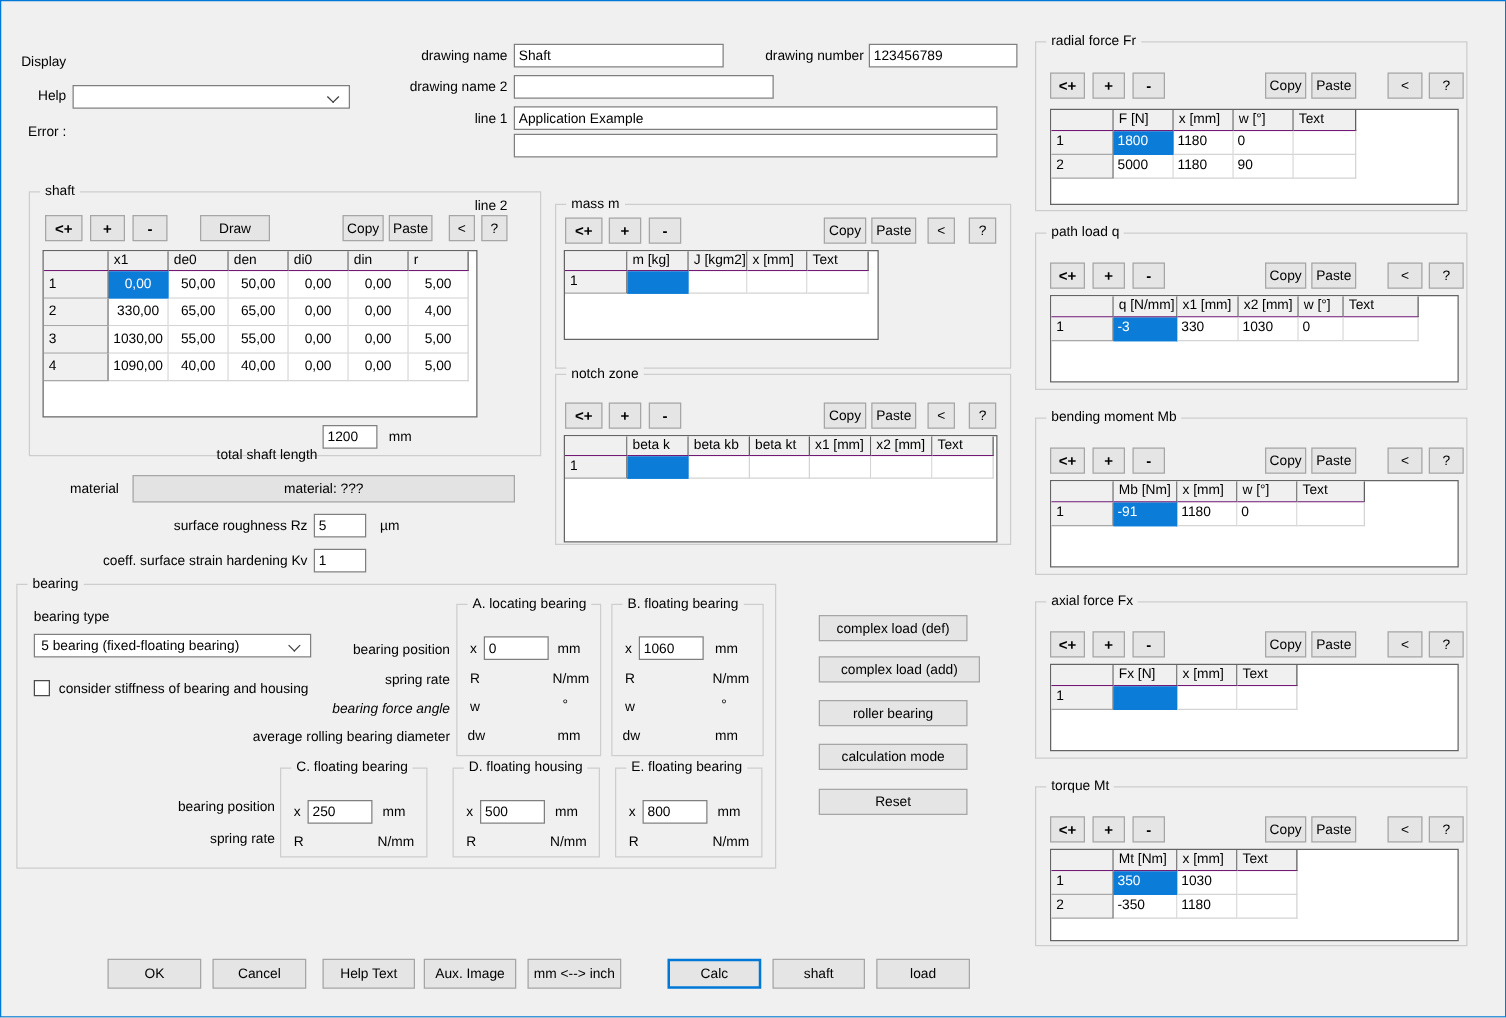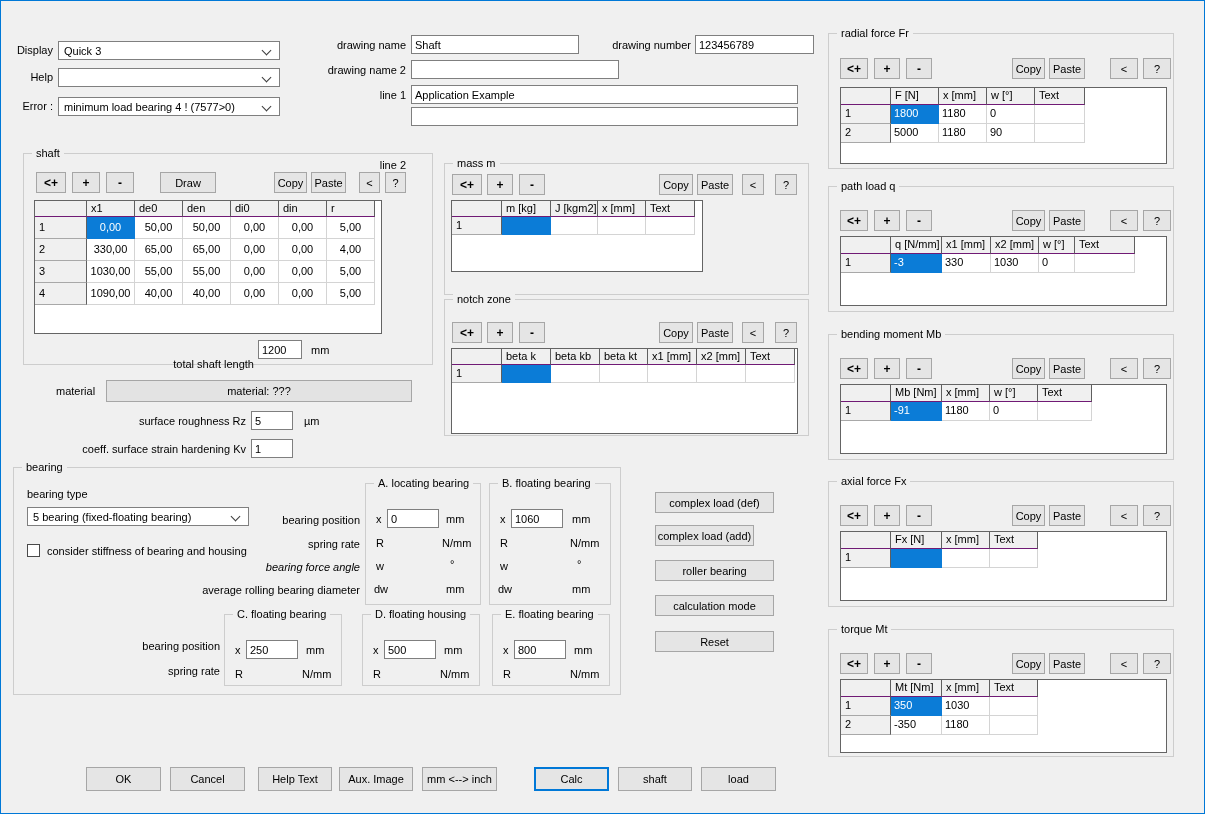--- a/index.html
+++ b/index.html
@@ -43,34 +43,26 @@
     padding:0 3px;vertical-align:top;font-size:11px;overflow:hidden;}
   .tcell.sel{background:#0b7cd7;color:#fff;border-right-color:#0b7cd7;border-bottom-color:#0b7cd7;}
 </style>
 </head>
 <body>
 
 <div class="window">
 
 
   <div class="lab rlab" style="left:6px;top:43px;width:46px;">Display</div>
-  <div class="combo" style="left:57px;top:40px;width:222px;height:19px;">
-    <span class="ct">Quick 3</span>
-    <span class="chev"></span>
-  </div>
   <div class="lab rlab" style="left:6px;top:70px;width:46px;">Help</div>
   <div class="combo" style="left:57px;top:67px;width:222px;height:19px;">
     <span class="ct"></span>
     <span class="chev"></span>
   </div>
   <div class="lab rlab" style="left:6px;top:99px;width:46px;">Error  :</div>
-  <div class="combo" style="left:57px;top:96px;width:222px;height:19px;">
-    <span class="ct">minimum load bearing 4 ! (7577&gt;0)</span>
-    <span class="chev"></span>
-  </div>
 
   <div class="lab rlab" style="left:300px;top:38px;width:105px;">drawing name</div>
   <input class="tx" style="left: 410px; top: 34px; width: 168px; height: 19px;" value="Shaft">
   <div class="lab rlab" style="left:590px;top:38px;width:100px;">drawing number</div>
   <input class="tx" style="left: 694px; top: 34px; width: 119px; height: 19px;" value="123456789">
   <div class="lab rlab" style="left:295px;top:63px;width:110px;">drawing name 2</div>
   <input class="tx" style="left: 410px; top: 59px; width: 208px; height: 19px;" value="">
   <div class="lab rlab" style="left:330px;top:88px;width:75px;">line 1</div>
   <input class="tx" style="left: 410px; top: 84px; width: 387px; height: 19px;" value="Application Example">
   <div class="lab rlab" style="left:330px;top:110px;width:75px;margin-top:48px;">line 2</div>
@@ -279,21 +271,21 @@
     <div class="btn" style="left:281px;top:23px;width:28px;height:21px;">&lt;</div>
     <div class="btn" style="left:314px;top:23px;width:28px;height:21px;">?</div>
     <div class="gridtbl" style="left:11px;top:49px;width:325px;height:72px;">
         <div class="trow" style="height:17px"><div class="hcell" style="width:50px;height:17px;line-height:15px"></div><div class="hcell" style="width:51px;height:17px;line-height:15px">Mt [Nm]</div><div class="hcell" style="width:48px;height:17px;line-height:15px">x [mm]</div><div class="hcell" style="width:48px;height:17px;line-height:15px">Text</div></div>
         <div class="trow" style="height:19px"><div class="rhcell" style="width:50px;height:19px;line-height:17px;text-align:left">1</div><div class="tcell sel" style="width:51px;height:19px;line-height:17px;text-align:left">350</div><div class="tcell" style="width:48px;height:19px;line-height:17px;text-align:left">1030</div><div class="tcell" style="width:48px;height:19px;line-height:17px;text-align:left"></div></div>
         <div class="trow" style="height:19px"><div class="rhcell" style="width:50px;height:19px;line-height:17px;text-align:left">2</div><div class="tcell" style="width:51px;height:19px;line-height:17px;text-align:left">-350</div><div class="tcell" style="width:48px;height:19px;line-height:17px;text-align:left">1180</div><div class="tcell" style="width:48px;height:19px;line-height:17px;text-align:left"></div></div>
       </div>
   </div>
 
   <div class="btn" style="left:654px;top:491px;width:119px;height:21px;">complex load (def)</div>
-  <div class="btn" style="left:654px;top:524px;width:99px;height:21px;">complex load (add)</div>
+  <div class="btn" style="left:654px;top:524px;width:129px;height:21px;">complex load (add)</div>
   <div class="btn" style="left:654px;top:559px;width:119px;height:21px;">roller bearing</div>
   <div class="btn" style="left:654px;top:594px;width:119px;height:21px;">calculation mode</div>
   <div class="btn" style="left:654px;top:630px;width:119px;height:21px;">Reset</div>
 
   <div class="btn" style="left:85px;top:766px;width:75px;height:24px;">OK</div>
   <div class="btn" style="left:169px;top:766px;width:75px;height:24px;">Cancel</div>
   <div class="btn" style="left:257px;top:766px;width:74px;height:24px;">Help Text</div>
   <div class="btn" style="left:338px;top:766px;width:74px;height:24px;">Aux. Image</div>
   <div class="btn" style="left:421px;top:766px;width:75px;height:24px;">mm &lt;--&gt; inch</div>
   <div class="btn default" style="left:533px;top:766px;width:75px;height:24px;">Calc</div>

